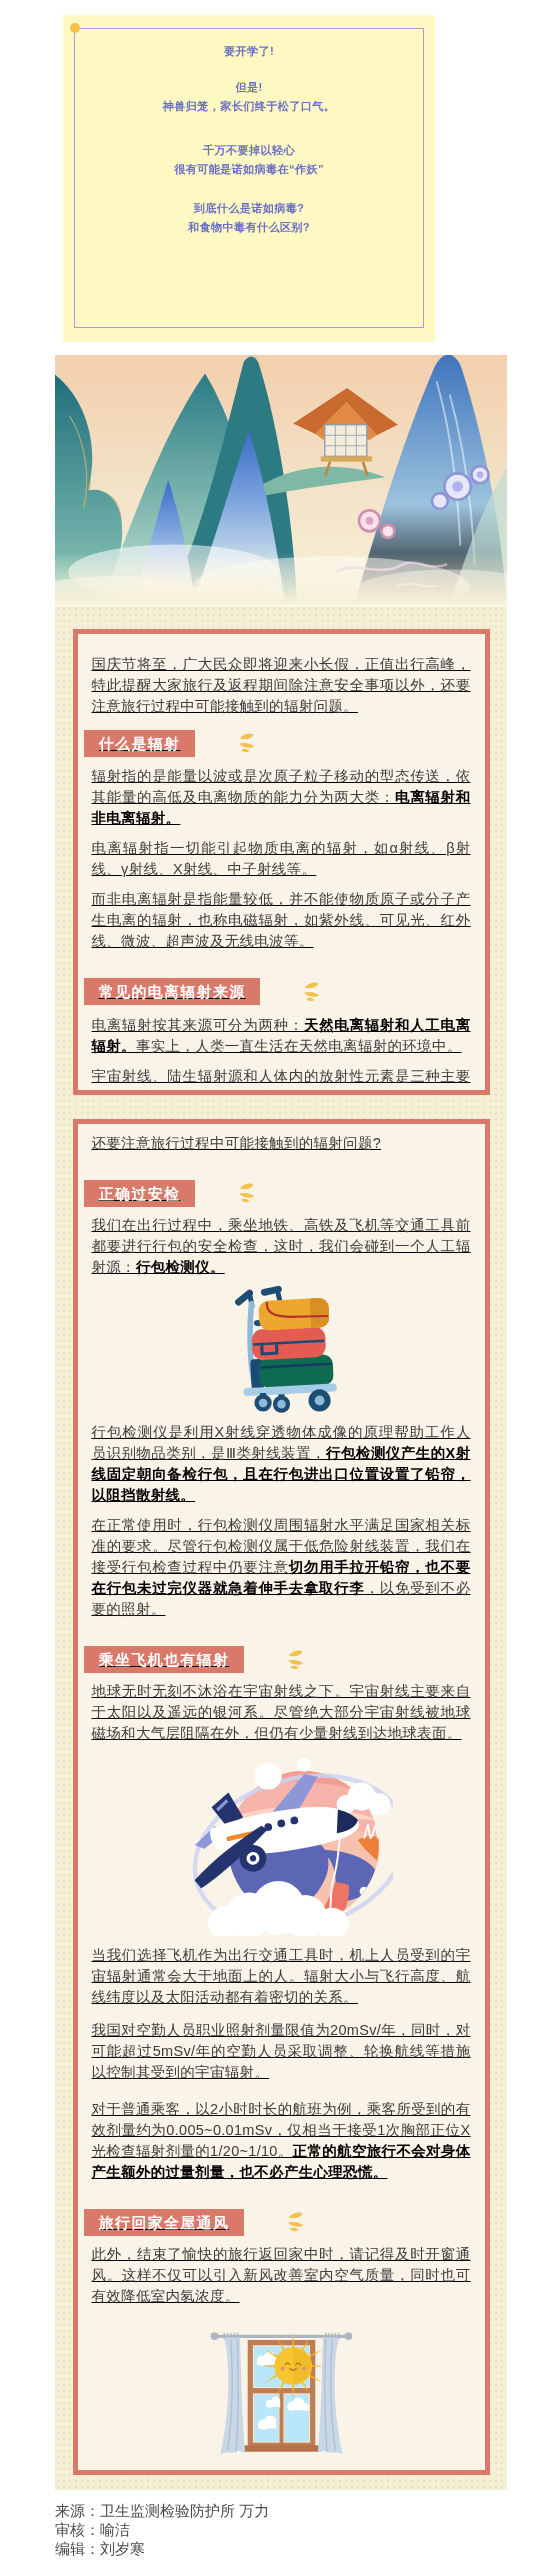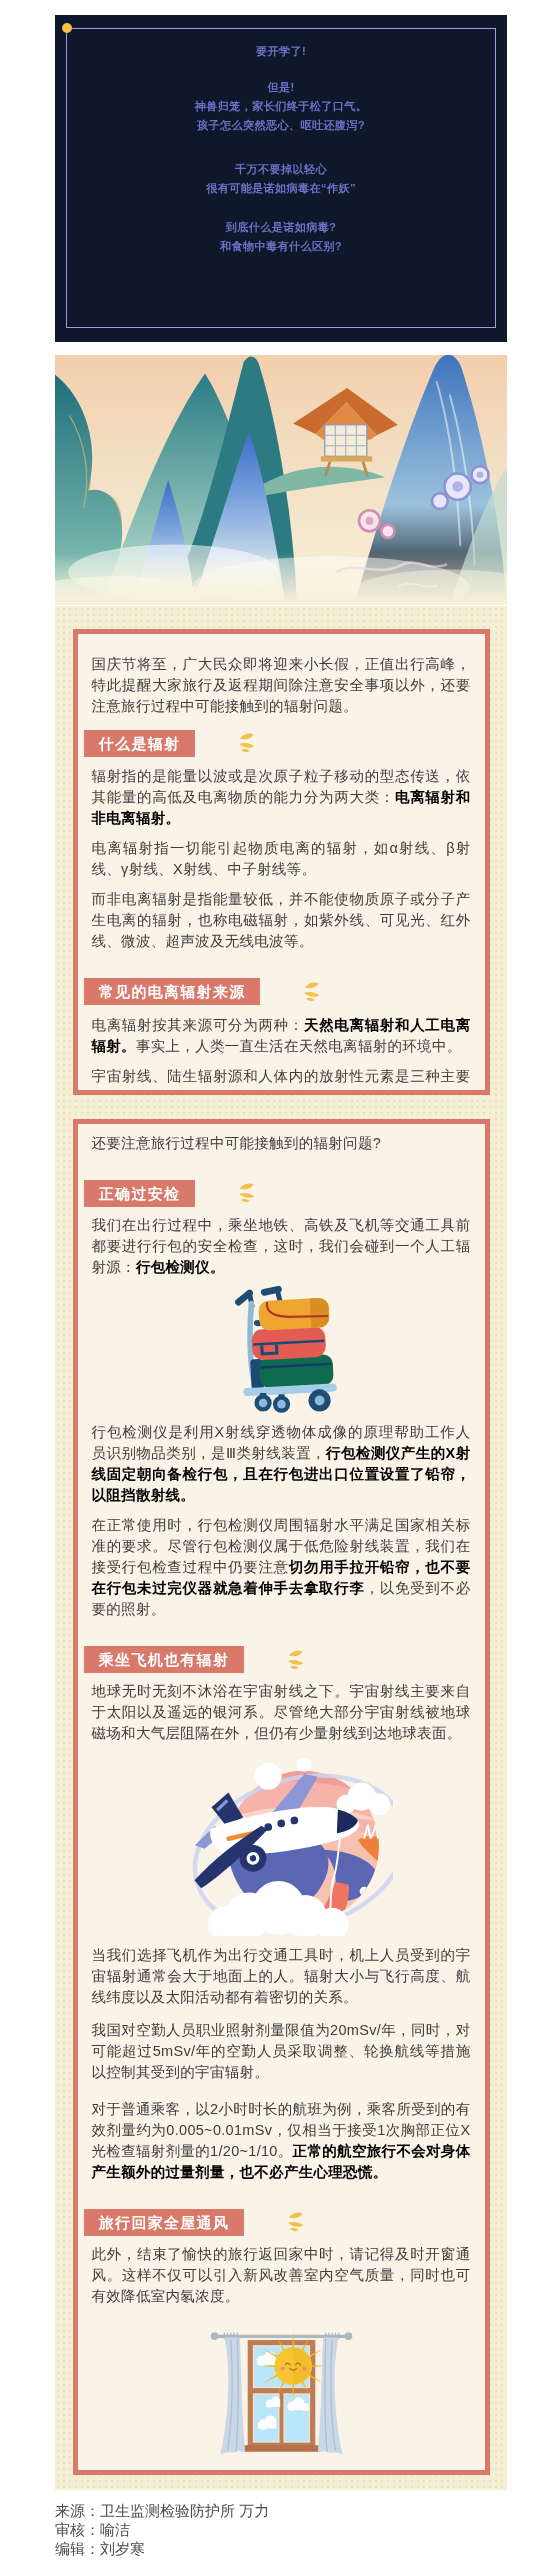--- a/index.html
+++ b/index.html
@@ -1,36 +1,36 @@
 <!DOCTYPE html>
 <html style="font-size:10.5px"><head>
 <meta charset="utf-8">
 <style>
   html,body{margin:0;padding:0;background:#ffffff;}
   body{font-family:"Liberation Sans","DejaVu Sans",sans-serif;}
   .page{position:relative;width:548px;height:2576px;background:#ffffff;overflow:hidden;}
 
   
-  .intro-box{position:absolute;left:55px;top:14.5px;width:452px;height:327px;background:#0f172a;}
+  .intro-box{position:absolute;left:63px;top:14.5px;width:372px;height:327px;background:#fef9c3;}
   .intro-frame{position:absolute;left:11.2px;top:13px;right:11.2px;bottom:14px;border:0.7px solid #a89bd8;}
   .intro-dot{position:absolute;left:6.6px;top:8.6px;width:10px;height:10px;border-radius:50%;background:#f6c14d;z-index:2;}
   .intro-frame .txt{padding-top:13px;}
   .iline{margin:0;text-align:center;font-size:11.2px;font-weight:700;line-height:19px;color:#6b70c4;letter-spacing:0.3px;}
   .iline.gap1{margin-top:17px;}
   .iline.gap2{margin-top:25px;}
   .iline.gap3{margin-top:20.4px;}
 
   
   .landscape{position:absolute;left:55px;top:355px;width:452px;height:250px;overflow:hidden;}
 
   
   .beige{position:absolute;left:55px;top:606px;width:452px;height:1884px;
     background-color:#f5efd5;
     background-image:radial-gradient(#e7e0bd 0.7px,transparent 0.8px),radial-gradient(#ece5c6 0.7px,transparent 0.8px);
-    background-size:6px 6px,8.6px 8.6px;background-position:0 0,2.6px 4px;}
+    background-size:6px 6px,8.6px 8.6px;background-position:0 0,2.6px 4px;text-decoration:underline;}
 
   .card{box-sizing:border-box;width:417px;margin:0 auto;background:#faf3e8;border:5.3px solid #d8796a;overflow:hidden;}
   .card1{margin-top:23px;height:466px;}
   .card2{margin-top:24px;height:1356px;}
   .card-in{padding:0 14px;}
 
   .bp{margin:9.2px 0 0 0;font-size:14.5px;line-height:21px;color:#3d3d3d;text-align:justify;letter-spacing:0.3px;}
   .bp b{font-weight:700;color:#000000;}
   .pad-top{margin-top:20px;}
   .mt10{margin-top:6.6px;} .mt12{margin-top:8px;} .mt18{margin-top:12px;} .mt22{margin-top:9px;} .mt24{margin-top:16px;}
@@ -55,21 +55,20 @@
 
 <div class="page">
 
   <section class="intro-box">
     <span class="intro-dot"></span>
     <div class="intro-frame">
       <div class="txt">
         <p class="iline">要开学了!</p>
         <p class="iline gap1">但是!</p>
         <p class="iline">神兽归笼，家长们终于松了口气。</p>
-        <p class="iline">孩子怎么突然恶心、呕吐还腹泻?</p>
         <p class="iline gap2">千万不要掉以轻心</p>
         <p class="iline">很有可能是诺如病毒在“作妖”</p>
         <p class="iline gap3">到底什么是诺如病毒?</p>
         <p class="iline">和食物中毒有什么区别?</p>
       </div>
     </div>
   </section>
 
   <div class="landscape">
     <svg width="452" height="250" viewBox="0 0 687 380">

